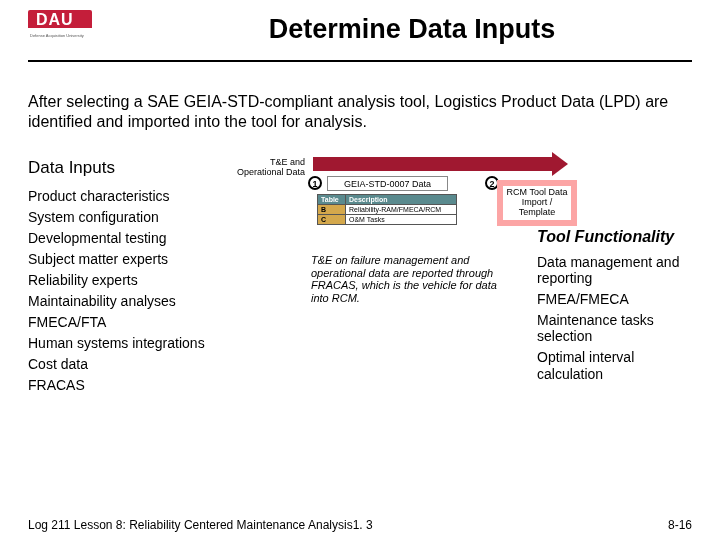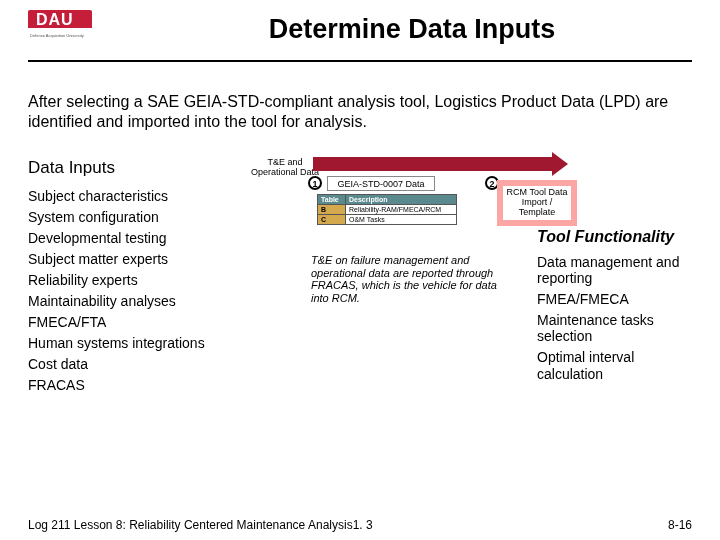--- a/index.html
+++ b/index.html
@@ -12,28 +12,28 @@
   .title { flex: 1; text-align: center; font-size: 27px; font-weight: bold; padding-top: 4px; padding-left: 40px; }
   .hr { border: none; border-top: 2px solid #000; margin-top: 0; }
   .intro { font-size: 16px; margin-top: 30px; line-height: 1.25; }
   .content { display: flex; margin-top: 26px; }
   .left-col { width: 205px; }
   .sec-head { font-size: 17px; font-weight: normal; margin-bottom: 10px; }
   .list { list-style: none; font-size: 14px; }
   .list li { margin-bottom: 5px; }
   .middle-col { position: relative; flex: 1; }
   .graybox { position: absolute; top: -4px; left: -140px; width: 460px; height: 185px; background: #e6e6e6; z-index: -1; }
-  .te-label { position: absolute; top: 0; left: -8px; font-size: 9px; text-align: center; width: 80px; line-height: 1.1; margin-left: 20px; }
+  .te-label { position: absolute; top: 0; left: -8px; font-size: 9px; text-align: right; width: 80px; line-height: 1.1; }
   .num-circ { display: inline-block; width: 14px; height: 14px; border-radius: 50%; background: #fff; border: 2px solid #000; font-size: 9px; text-align: center; line-height: 12px; font-weight: bold; }
   .setup-arrow { position: absolute; top: -4px; left: 80px; width: 255px; height: 20px; }
   .setup-bar { position: absolute; top: 3px; left: 0; width: 240px; height: 14px; background: #a01830; }
   .setup-head { position: absolute; top: -2px; right: 0; width: 0; height: 0; border-left: 16px solid #a01830; border-top: 12px solid transparent; border-bottom: 12px solid transparent; }
   .setup-text { position: absolute; top: 16px; left: 100px; color: #fff; font-size: 9px; font-weight: bold; }
   .num1 { position: absolute; top: 18px; left: 75px; }
-  .box-std { position: absolute; top: 18px; left: 94px; width: 108px; height: 15px; background: #fff; border: 1px solid #888; font-size: 9px; text-align: center; line-height: 14px; }
+  .box-std { position: absolute; top: 18px; left: 94px; width: 121px; height: 15px; background: #fff; border: 1px solid #888; font-size: 9px; text-align: center; line-height: 14px; }
   .num2 { position: absolute; top: 18px; left: 252px; }
   .box-rcm { position: absolute; top: 22px; left: 264px; width: 80px; background: #fff; border: 6px solid #fca5a5; font-size: 9px; text-align: center; padding: 2px; line-height: 1.1; }
   .mini-table { position: absolute; top: 36px; left: 84px; width: 140px; border-collapse: collapse; font-size: 7px; }
   .mini-table td { border: 1px solid #555; padding: 1px 3px; }
   .mini-table .hdr { background: #5a8a8e; color: #fff; font-weight: bold; }
   .mini-table .lbl { background: #d4a84c; width: 28px; font-weight: bold; }
   .desc-text { position: absolute; top: 96px; left: 78px; width: 200px; font-size: 11px; font-style: italic; line-height: 1.15; }
   .right-col { width: 155px; margin-top: 70px; }
   .right-head { font-size: 16px; font-weight: bold; font-style: italic; margin-bottom: 8px; }
   .rlist { list-style: none; font-size: 14px; }
@@ -50,21 +50,21 @@
   </div>
   <hr class="hr">
 
   <p class="intro">After selecting a SAE GEIA-STD-compliant analysis tool, Logistics Product Data (LPD) are identified and imported into the tool for analysis.</p>
 
   <div class="content">
 
     <div class="left-col">
       <div class="sec-head">Data Inputs</div>
       <ul class="list">
-        <li>Subject characteristics</li>
+        <li>Product characteristics</li>
         <li>System configuration</li>
         <li>Developmental testing</li>
         <li>Subject matter experts</li>
         <li>Reliability experts</li>
         <li>Maintainability analyses</li>
         <li>FMECA/FTA</li>
         <li>Human systems integrations</li>
         <li>Cost data</li>
         <li>FRACAS</li>
       </ul>

